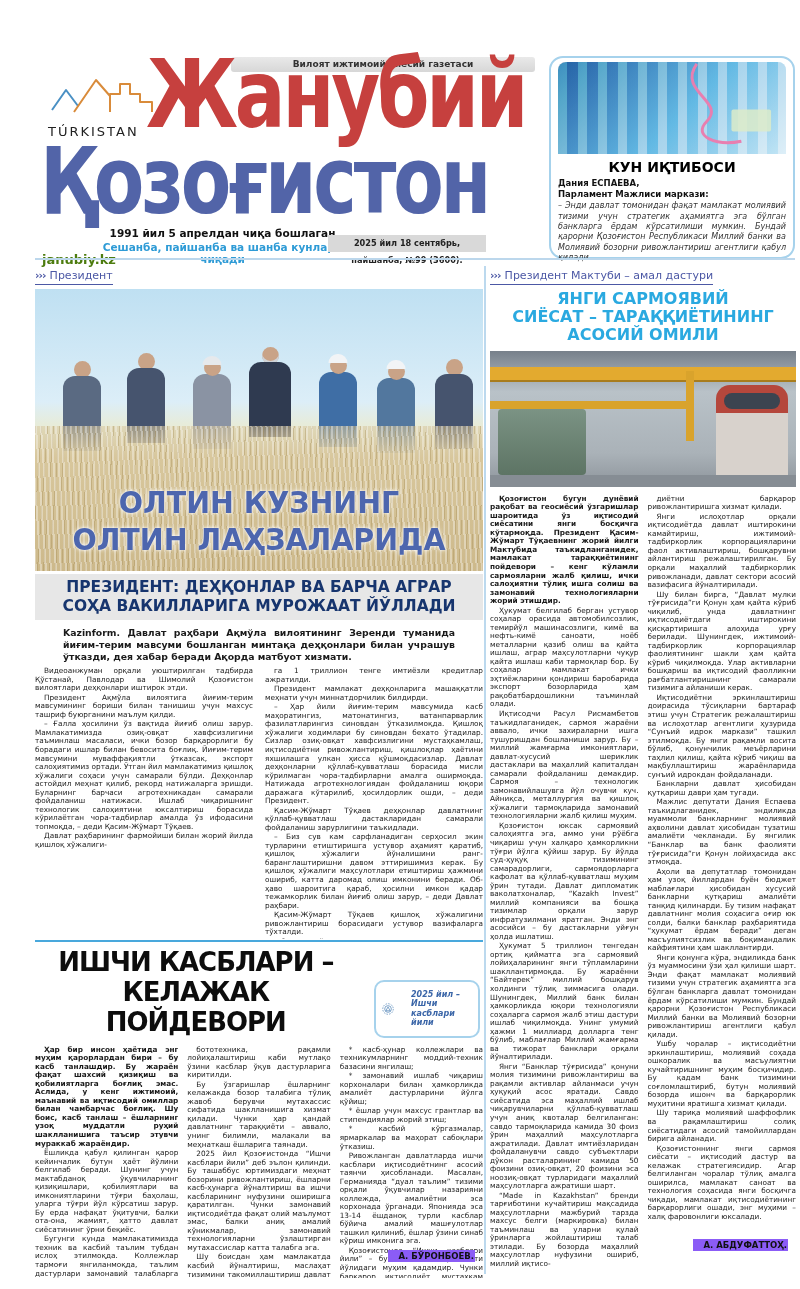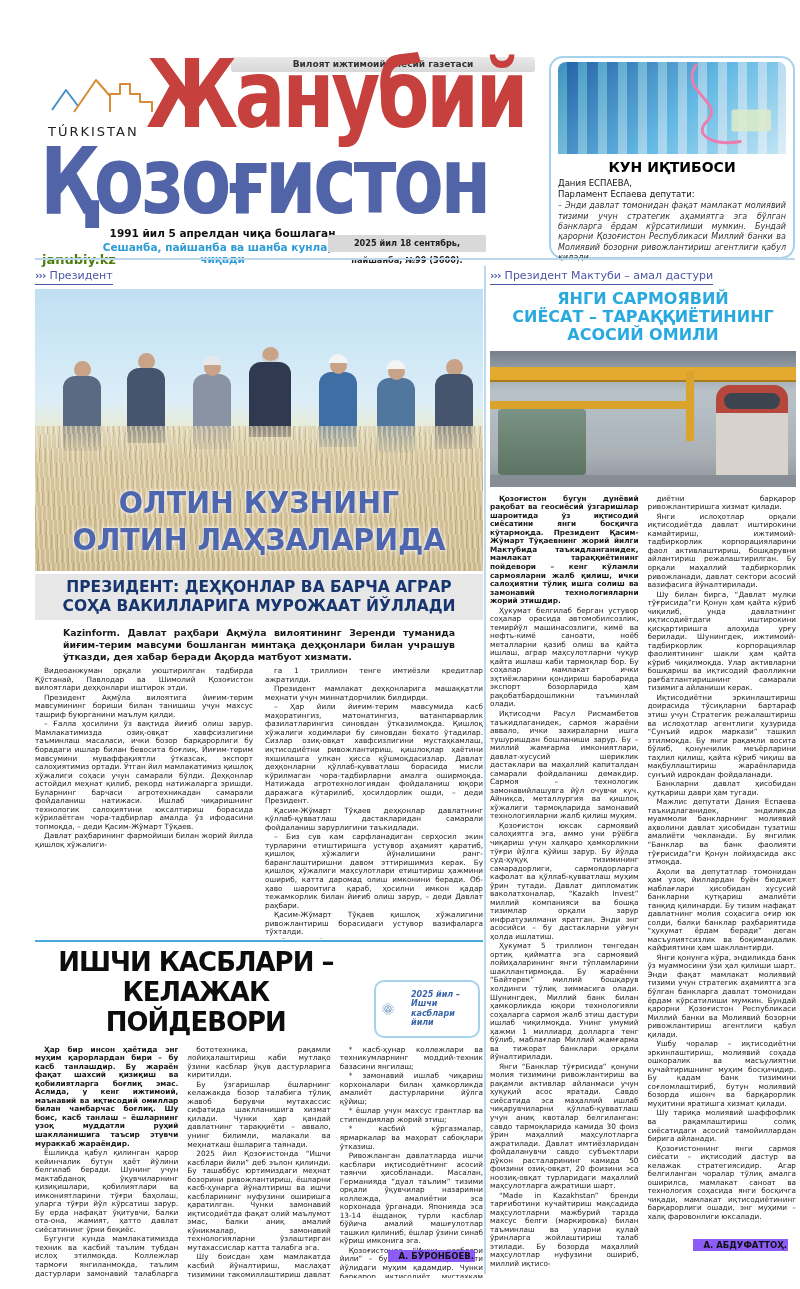--- a/index.html
+++ b/index.html
@@ -38,21 +38,21 @@
   
   .quote-box { position:absolute; left:549px; top:56px; width:246px; height:203px;
                border:2px solid #a6d2ec; border-radius:14px; background:#fff; padding:4px 7px; }
   .quote-img { position:relative; height:92px; border-radius:8px 8px 0 0; overflow:hidden;
                background:linear-gradient(135deg,#2e6da4,#7fc0e4 55%,#cfe8f5); }
   .quote-img .bars { position:absolute; inset:0;
       background:repeating-linear-gradient(90deg, rgba(255,255,255,.30) 0 9px, rgba(25,80,130,.28) 9px 20px);
       mix-blend-mode:overlay; }
   .quote-img svg { position:absolute; inset:0; }
   .quote-title { text-align:center; font-size:14px; font-weight:bold; color:#000; margin:5px 0 3px; }
-  .quote-author, .quote-role { font-size:8.5px; font-weight:normal; color:#111; line-height:1.25; }
+  .quote-author, .quote-role { font-size:8.5px; font-weight:bold; color:#111; line-height:1.25; }
   .quote-text { font-size:8px; font-style:italic; color:#333; text-align:justify; line-height:1.3; margin-top:2px; }
   
   .header-rule { position:absolute; left:35px; top:258px; width:760px; height:2px; background:#bcd7ec; }
   .v-divider { position:absolute; left:484px; top:266px; width:2px; height:1008px; background:#bcd9ee; }
   
   .section-label { display:inline-block; font-size:11px; color:#4c58a5;
                    border-bottom:1px solid #4c58a5; padding-bottom:2px; }
   .section-label .chev { letter-spacing:-1px; font-weight:bold; margin-right:4px; }
   
   .left-block { position:absolute; left:35px; top:264px; width:448px; }
@@ -144,21 +144,21 @@
   <div class="quote-box">
     <div class="quote-img">
       <div class="bars"></div>
       <svg viewBox="0 0 230 92">
         <path d="M140 2 C120 30, 170 40, 150 60 C135 75, 160 85, 185 80" fill="none" stroke="#e87fb0" stroke-width="3"></path>
         <rect x="175" y="48" width="40" height="22" rx="2" fill="#dcebc9" opacity="0.85"></rect>
       </svg>
     </div>
     <div class="quote-title">КУН ИҚТИБОСИ</div>
     <div class="quote-author">Дания ЕСПАЕВА,</div>
-    <div class="quote-role">Парламент Еспаева депутати:</div>
+    <div class="quote-role">Парламент Мажлиси маркази:</div>
     <div class="quote-text">– Энди давлат томонидан фақат мамлакат молиявий тизими учун стратегик аҳамиятга эга бўлган банкларга ёрдам кўрсатилиши мумкин. Бундай қарорни Қозоғистон Республикаси Миллий банки ва Молиявий бозорни ривожлантириш агентлиги қабул қилади.</div>
   </div>
 
   <div class="header-rule"></div>
   <div class="v-divider"></div>
 
   <div class="left-block">
     <div class="section-label">
       <span class="chev">›››</span><span>Президент</span>
     </div>

